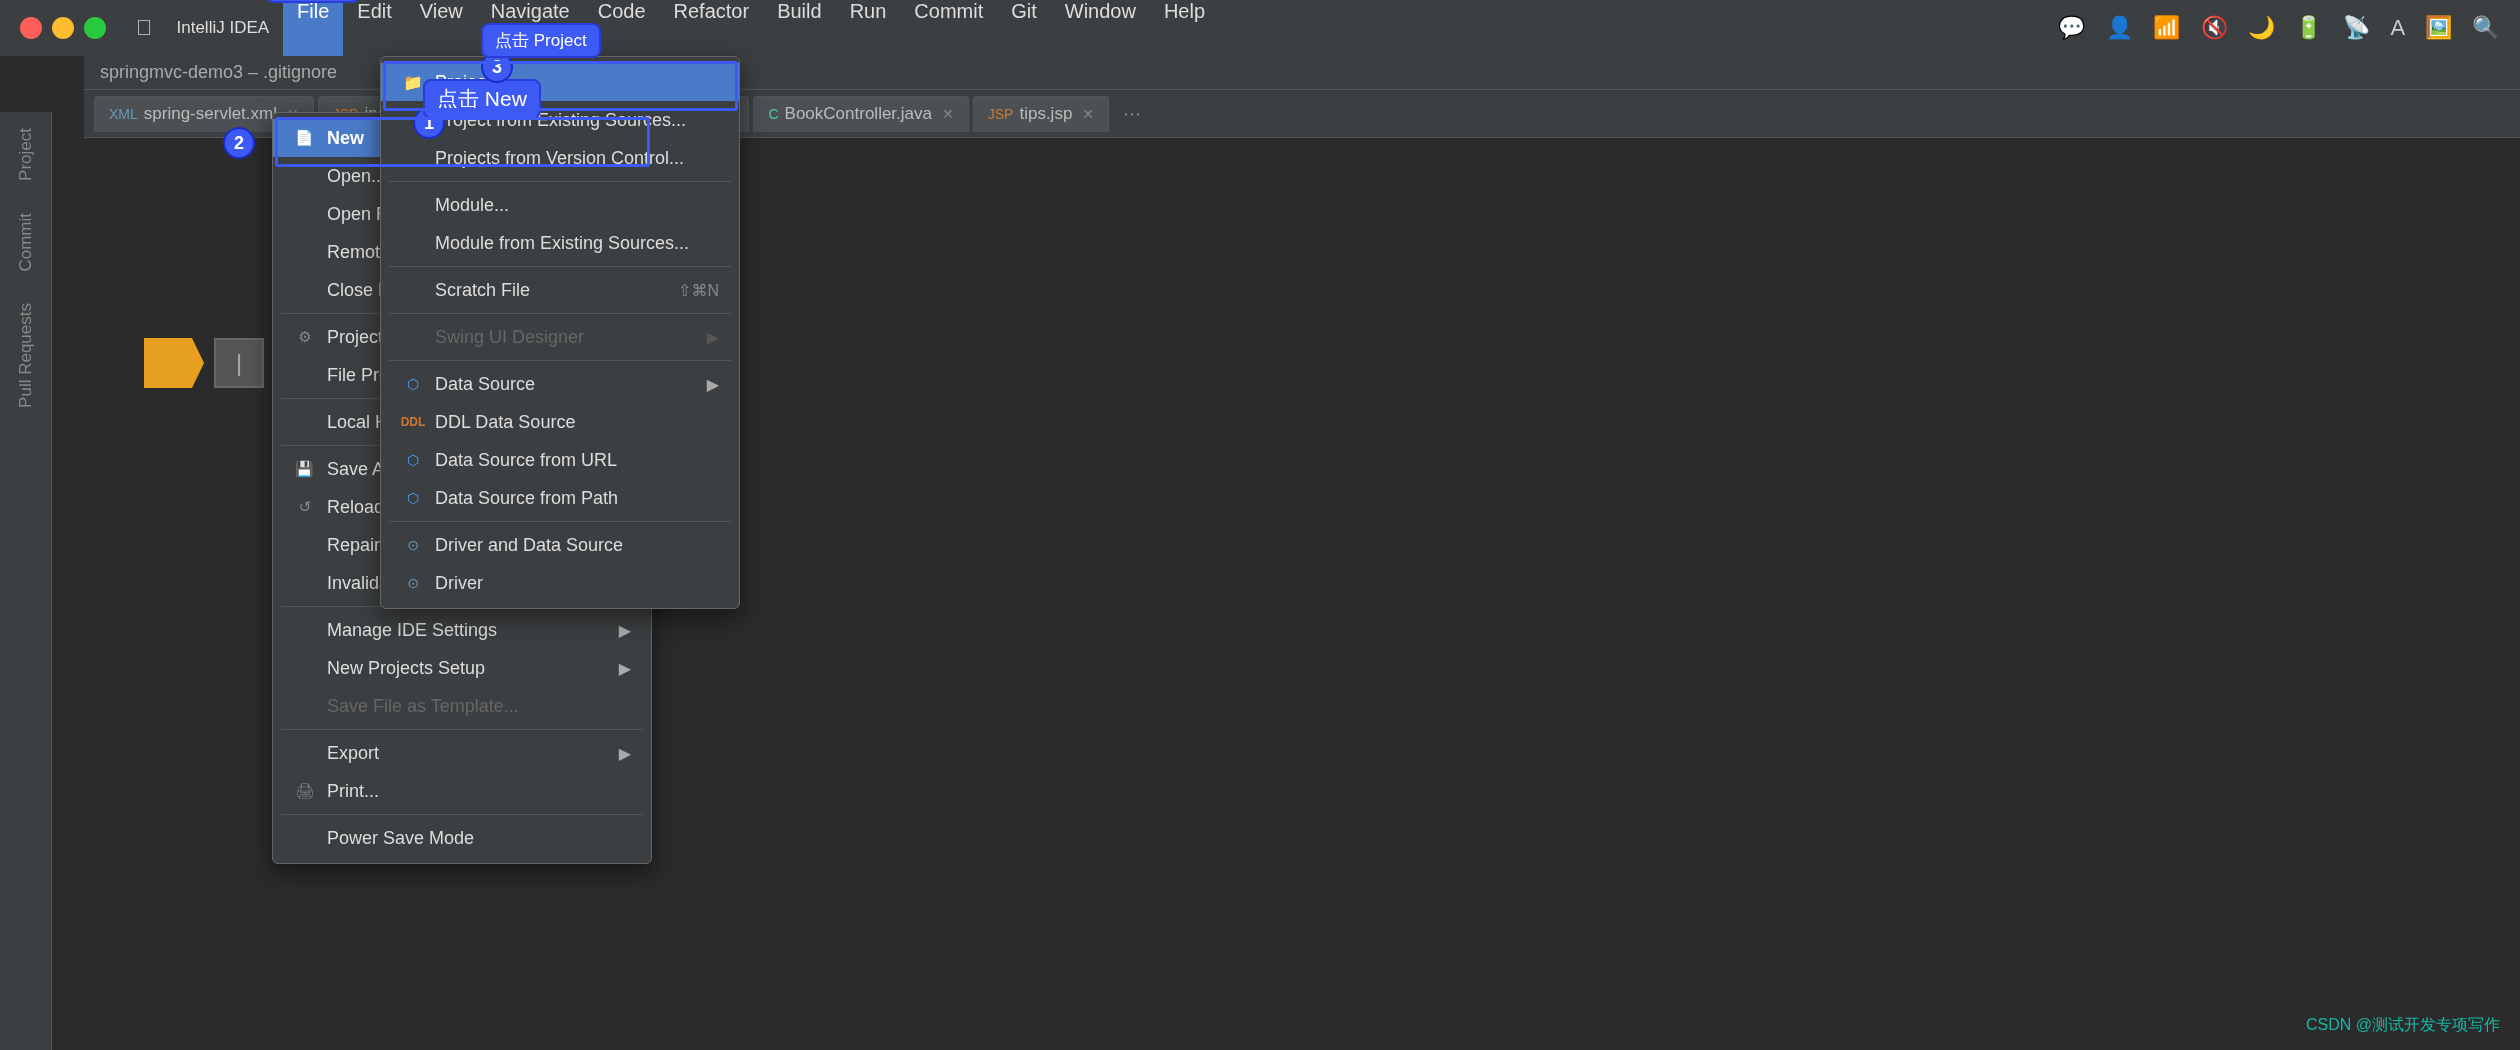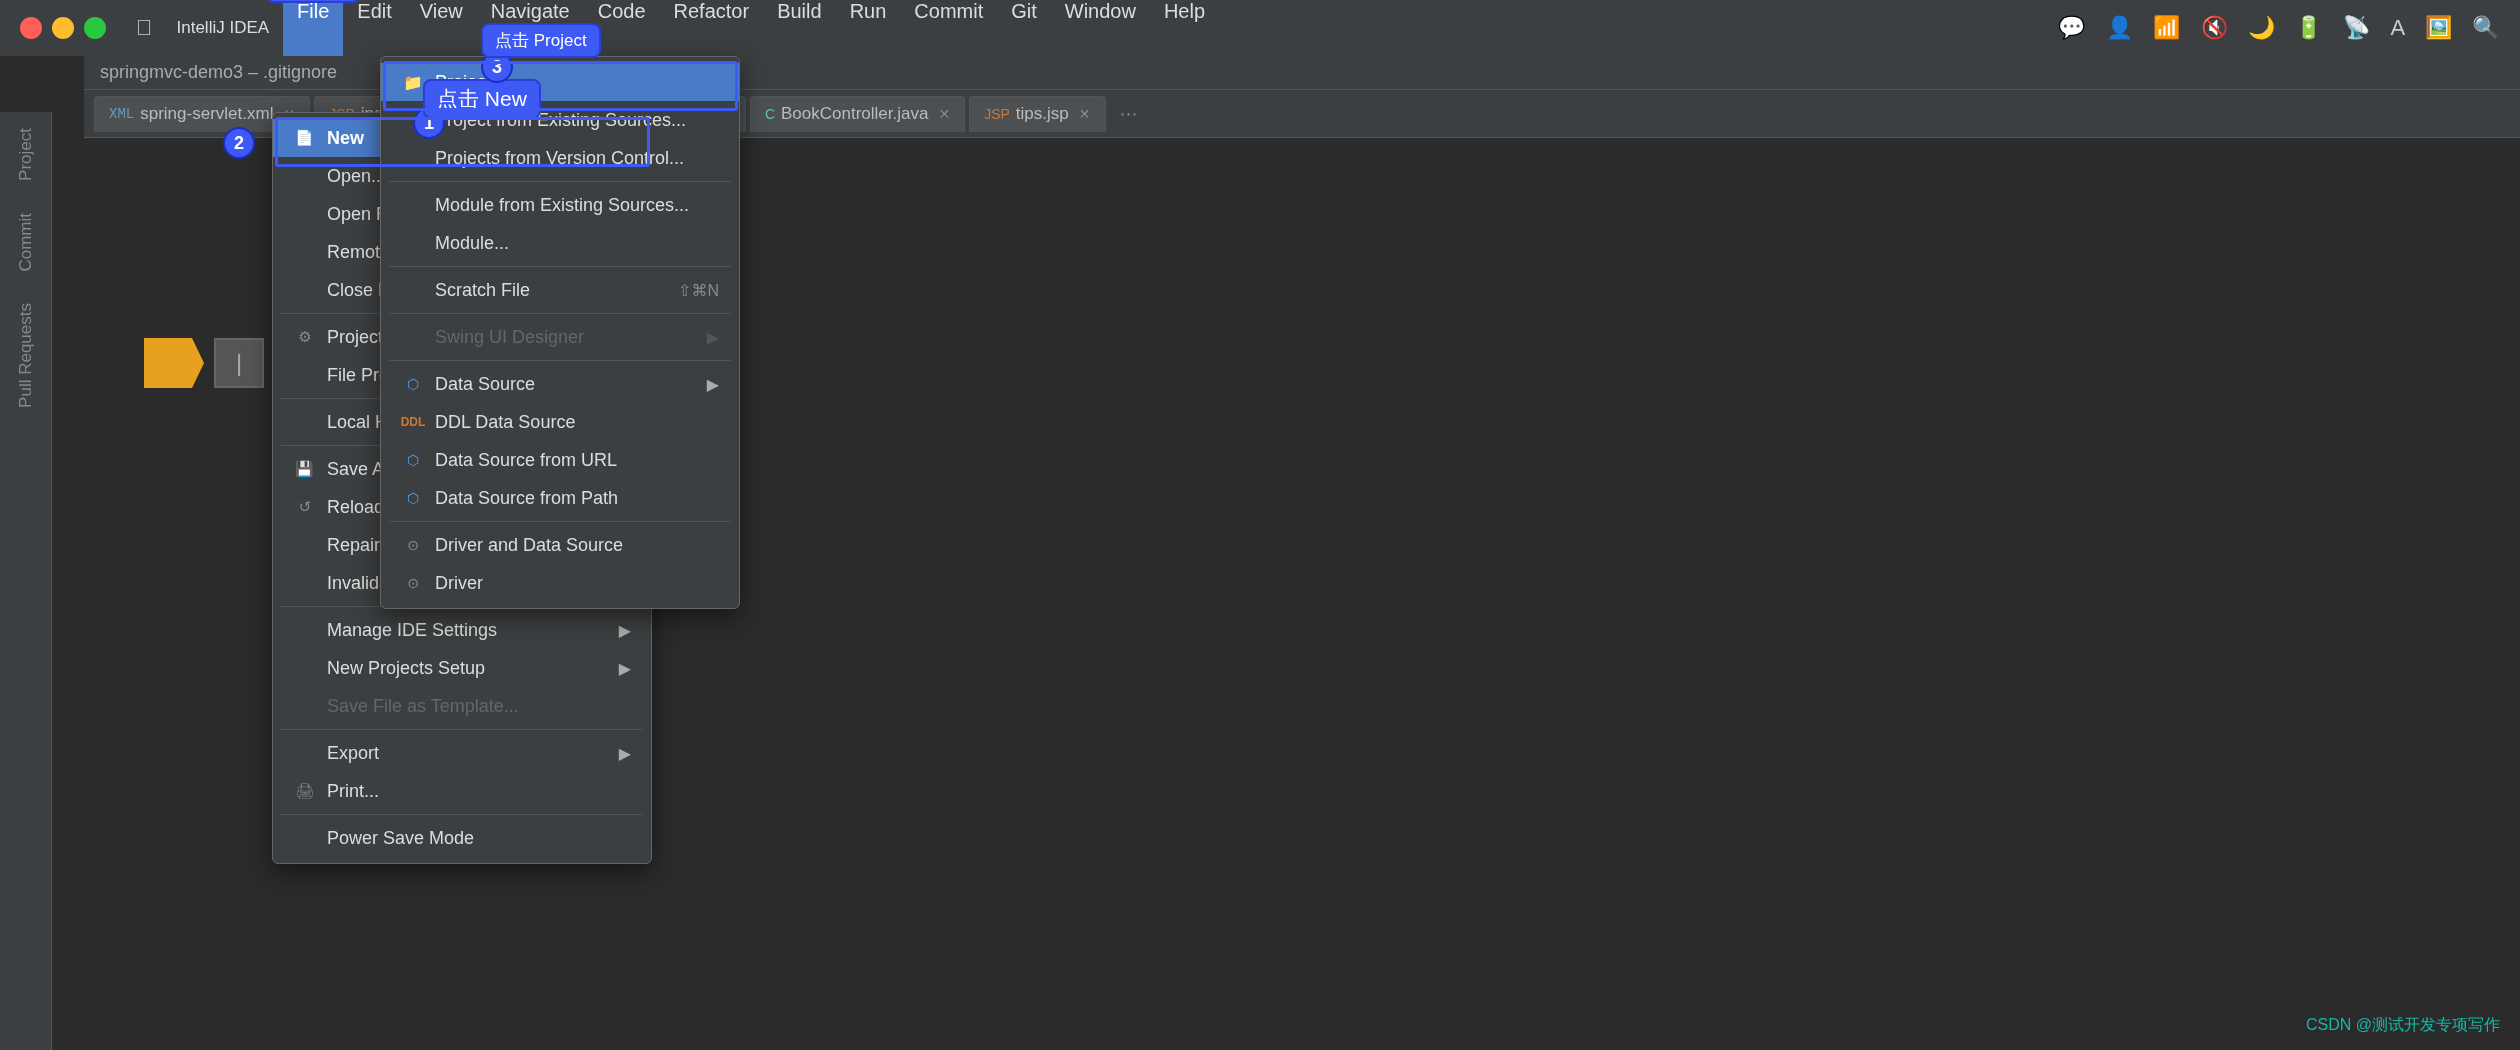--- a/index.html
+++ b/index.html
@@ -107,21 +107,21 @@
       background: #4c5052;
       border-radius: 4px 4px 0 0;
       color: #bbb;
       font-size: 17px;
       cursor: pointer;
       border: 1px solid #555;
       border-bottom: none;
       white-space: nowrap;
     }
     .tab-close { color: #888; font-size: 14px; margin-left: 4px; }
-    .tab-xml { color: #6897bb; font-size: 14px; font-family: Liberation Mono, monospace; }
+    .tab-xml { color: #6897bb; font-size: 14px; }
     .tab-jsp { color: #cc7832; font-size: 14px; }
     .tab-java { color: #4ec9b0; font-size: 14px; }
     .tabs-more { color: #888; font-size: 18px; margin-left: 10px; }
 
     .editor-title-bar {
       background: #3c3f41;
       padding: 6px 16px;
       font-size: 18px;
       color: #aaa;
       border-bottom: 1px solid #555;
@@ -518,25 +518,25 @@
       </div>
       <div class="menu-row">
         <span class="menu-row-icon"></span>
         <span>Projects from Version Control...</span>
       </div>
 
       <div class="menu-divider"></div>
 
       <div class="menu-row">
         <span class="menu-row-icon"></span>
+        <span>Module...</span>
+      </div>
+      <div class="menu-row">
+        <span class="menu-row-icon"></span>
         <span>Module from Existing Sources...</span>
-      </div>
-      <div class="menu-row">
-        <span class="menu-row-icon"></span>
-        <span>Module...</span>
       </div>
 
       <div class="menu-divider"></div>
 
       <div class="menu-row">
         <span class="menu-row-icon"></span>
         <span>Scratch File</span>
         <span class="menu-shortcut">⇧⌘N</span>
       </div>
 

